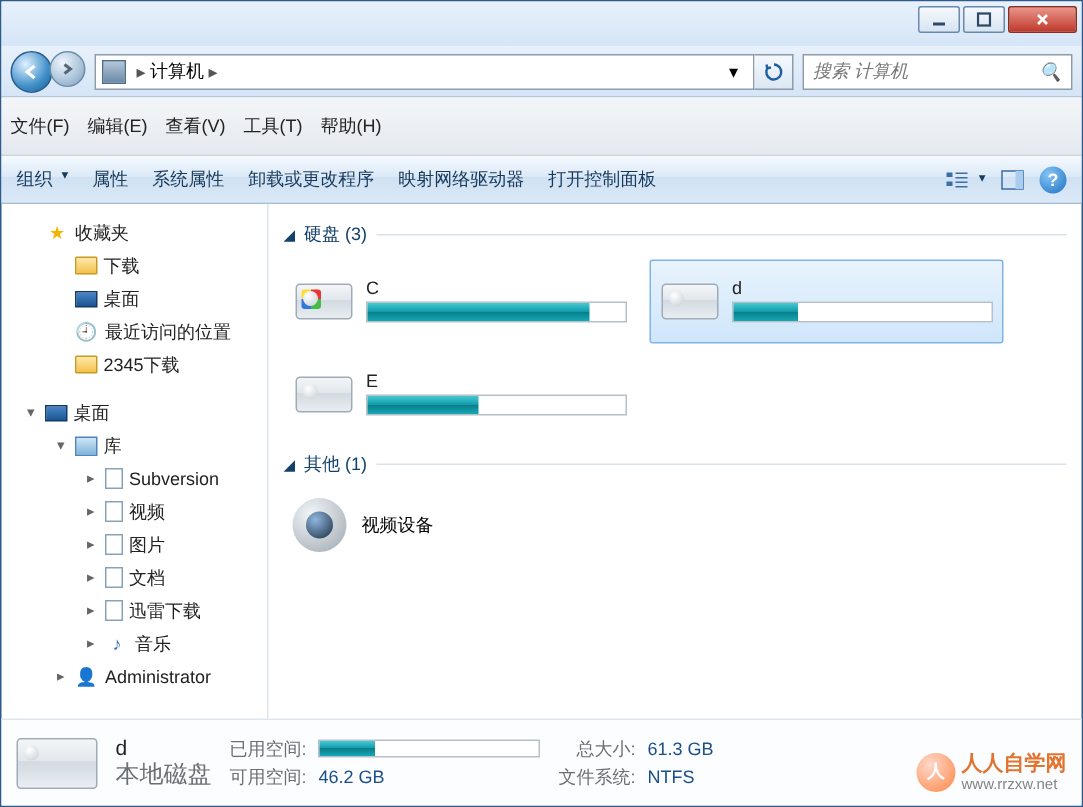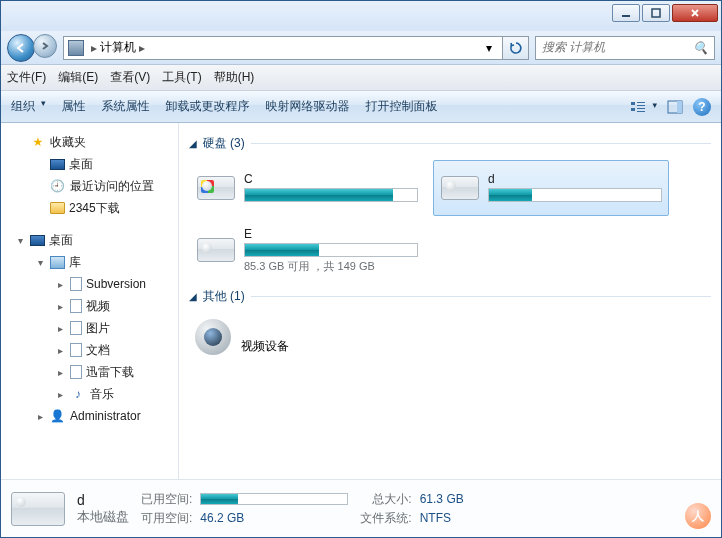--- a/index.html
+++ b/index.html
@@ -21,21 +21,21 @@
 .addrwrap { flex: 1; display: flex; }
 .addressbar { flex: 1; height: 24px; border: 1px solid #8e9ba8; background: #fff; display: flex; align-items: center; padding: 0 4px; }
 .addr-icon { width: 16px; height: 16px; background: linear-gradient(#b4c7da,#6b89a6); border:1px solid #4f6d88; margin-right: 4px;}
 .addr-sep { color: #555; margin: 0 3px; }
 .addr-drop { width: 18px; display:flex; align-items:center; justify-content:center; }
 .refresh { width: 26px; height: 24px; border:1px solid #8e9ba8; border-left:none; background: linear-gradient(#f5f9fd,#dbe7f3); display:flex; align-items:center; justify-content:center; color:#1e5fa0;}
 .searchbox { width: 180px; height: 24px; border: 1px solid #8e9ba8; background: #fff; display:flex; align-items:center; padding: 0 6px; color:#777; font-style: italic;}
 .searchbox .srch-icon { margin-left:auto; color:#3a6fa3;}
 
 
-.menubar { height: 26px; background: linear-gradient(#f4f6f9,#e4e9ef); border-bottom:1px solid #c9d2dd; display:flex; align-items:center; padding: 0 6px; gap: 12px;}
+.menubar { height: 39px; background: linear-gradient(#f4f6f9,#e4e9ef); border-bottom:1px solid #c9d2dd; display:flex; align-items:center; padding: 0 6px; gap: 12px;}
 .menubar span { color:#222; }
 
 
 .toolbar { height: 32px; background: linear-gradient(#f5faff, #dbe9f7 45%, #cfe1f3 46%, #dbe9f7); border-bottom:1px solid #a8bed6; display:flex; align-items:center; padding: 0 10px; gap: 16px; color:#183a5a;}
 .toolbar .tool { display:flex; align-items:flex-start; gap:3px;}
 .toolbar .right { margin-left:auto; display:flex; align-items:center; gap:10px;}
 .tool-drop::after { content:"▾"; font-size:9px; margin-left:3px; color:#183a5a;}
 .toolbar .helpq { width:18px;height:18px;border-radius:50%;background:radial-gradient(circle at 35% 30%,#86c5f7,#1d70c0);color:#fff;display:flex;align-items:center;justify-content:center;font-weight:bold;}
 
 
@@ -67,29 +67,29 @@
 .drive-icon { width:40px; height:40px; display:flex; align-items:center; justify-content:center;}
 .hdd { width:38px; height:24px; background: linear-gradient(#f4f6f8 0%, #e1e7ec 45%, #d2dae0 46%, #e8edf1 100%); border:1px solid #9fabb6; border-radius:3px; position:relative;}
 .hdd::after{content:"";position:absolute;left:4px;top:4px;width:10px;height:10px;border-radius:50%;background:radial-gradient(circle at 35% 30%,#fff,#c5cdd4);}
 .hdd.win::before{content:"";position:absolute;left:3px;top:3px;width:13px;height:13px;background:conic-gradient(#e33 0 25%,#4b4 0 50%,#37d 0 75%,#fd3 0);border-radius:2px;}
 .drive-body { flex:1;}
 .drive-label { color:#222; margin-bottom:2px;}
 .progress { width: 100%; height: 14px; border:1px solid #b6c0c9; background:#fff; position:relative; margin-bottom:2px;}
 .progress .bar { height:100%; background: linear-gradient(#48c9d3, #0e9ba9 49%, #0a7d89 50%, #16a8b6);}
 .drive-info { color:#6a6f73; font-size:11px;}
 
-.other-item { display:flex; align-items:flex-end; gap:10px; padding:6px; width:220px;}
+.other-item { display:flex; align-items:center; gap:10px; padding:6px; width:220px;}
 .cam { width:36px;height:36px;border-radius:50%;background:radial-gradient(circle at 35% 30%,#f2f5f7,#9da8b1);position:relative;}
 .cam::after{content:"";position:absolute;left:9px;top:9px;width:18px;height:18px;border-radius:50%;background:radial-gradient(circle at 35% 30%,#8fb7e0,#1b2d3f);}
 
 
 .details { height: 58px; border-top:1px solid #dfe5ec; display:flex; align-items:center; padding: 4px 10px; gap:12px; background:#fbfdff;}
 .details .bigicon .hdd { width:54px; height:34px;}
 .details .dname { font-size:14px; color:#222;}
-.details .dsub { color:#6a6f73; font-size:13px;}
+.details .dsub { color:#6a6f73; font-size:16px;}
 .det-grid { display:grid; grid-template-columns: auto auto; column-gap:8px; row-gap:2px; align-items:center;}
 .det-grid .lbl { color:#6a6f73; text-align:right;}
 .det-grid .val { color:#1b4f86;}
 .miniprog { width:148px; height:12px; border:1px solid #b6c0c9; background:#fff;}
 .miniprog .bar { height:100%; background: linear-gradient(#48c9d3,#0e9ba9 49%,#0a7d89 50%,#16a8b6);}
 
 .watermark { position:absolute; right:10px; bottom:8px; display:flex; align-items:center; gap:4px; opacity:.9;}
 .watermark .wmlogo{width:26px;height:26px;border-radius:50%;background:radial-gradient(circle at 35% 30%,#ffd5c5,#ff7a33);display:flex;align-items:center;justify-content:center;color:#fff;font-weight:bold;}
 .watermark .wmtxt{color:#e0661a;font-weight:bold;font-size:14px;}
 .watermark .wmurl{color:#777;font-size:10px;display:block;}
@@ -208,20 +208,25 @@
   <div class="body">
     <div class="sidebar">
       <div class="tree-item bold">
           <span class="exp"></span>
           <span class="ico star">★</span>
           <span>收藏夹</span>
         </div>
       <div id="fav-list">
           <div class="tree-item child">
             <span class="exp"></span>
+            <span class="ico folder"></span>
+            <span>下载</span>
+          </div>
+          <div class="tree-item child">
+            <span class="exp"></span>
             <span class="ico monitor"></span>
             <span>桌面</span>
           </div>
           <div class="tree-item child">
             <span class="exp"></span>
             <span class="ico recent">🕘</span>
             <span>最近访问的位置</span>
           </div>
           <div class="tree-item child">
             <span class="exp"></span>
@@ -310,21 +315,20 @@
           </div>
           <div class="drive">
             <div class="drive-icon">
               <div class="hdd"></div>
             </div>
             <div class="drive-body">
               <div class="drive-label">E</div>
               <div class="progress">
                 <div class="bar" style="width:43%"></div>
               </div>
-              <div class="drive-info">85.3 GB 可用 ，共 149 GB</div>
             </div>
           </div>
         </div>
 
       <div class="group-header" style="margin-top:10px">
         <span class="gtri">◢</span>
         <span>其他 (1)</span>
         <div class="ghline"></div>
       </div>
       <div class="other-item">
@@ -351,16 +355,20 @@
       <span class="val">46.2 GB</span>
     </div>
     <div class="det-grid">
       <span class="lbl">总大小:</span>
       <span class="val">61.3 GB</span>
       <span class="lbl">文件系统:</span>
       <span class="val">NTFS</span>
     </div>
     <div class="watermark">
       <div class="wmlogo">人</div>
+      <div>
+        <span class="wmtxt">人人自学网</span>
+        <span class="wmurl">www.rrzxw.net</span>
+      </div>
     </div>
   </div>
 
 </div>
 
 </body></html>

